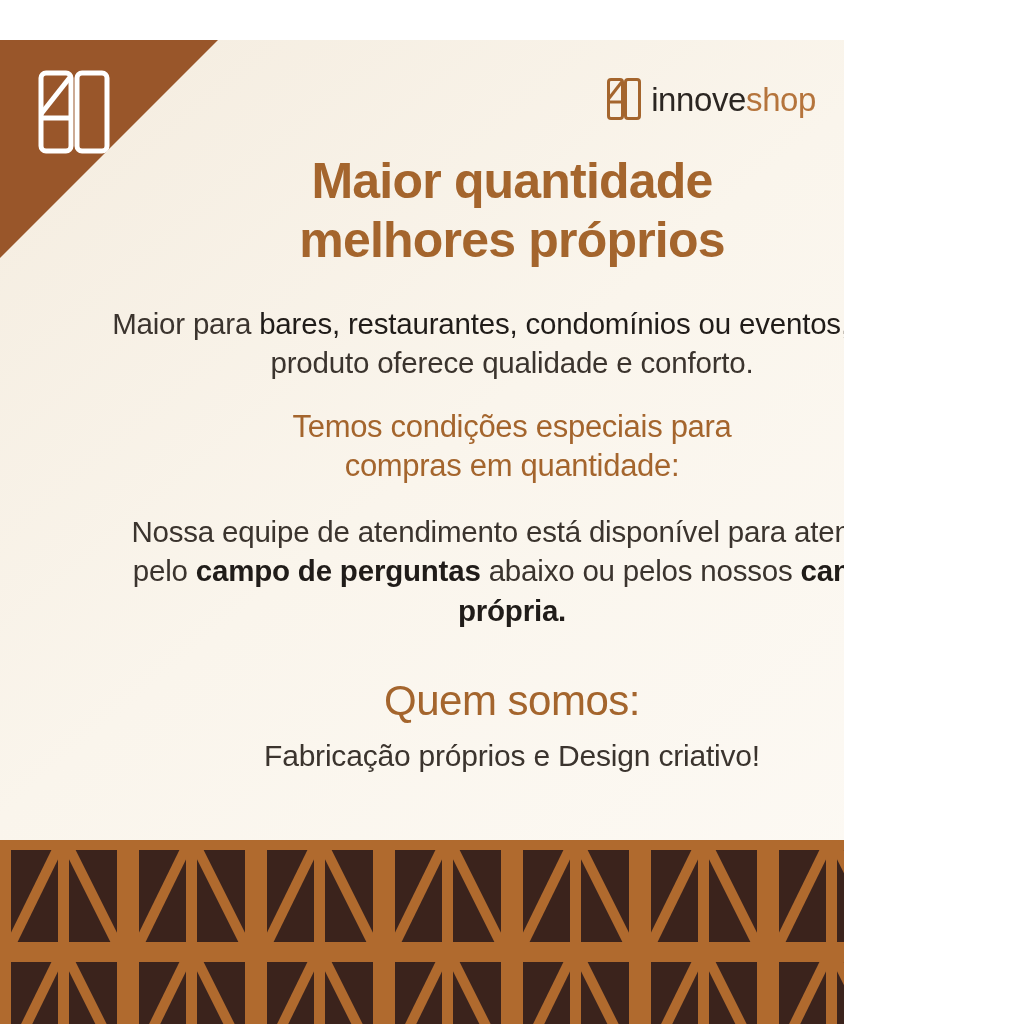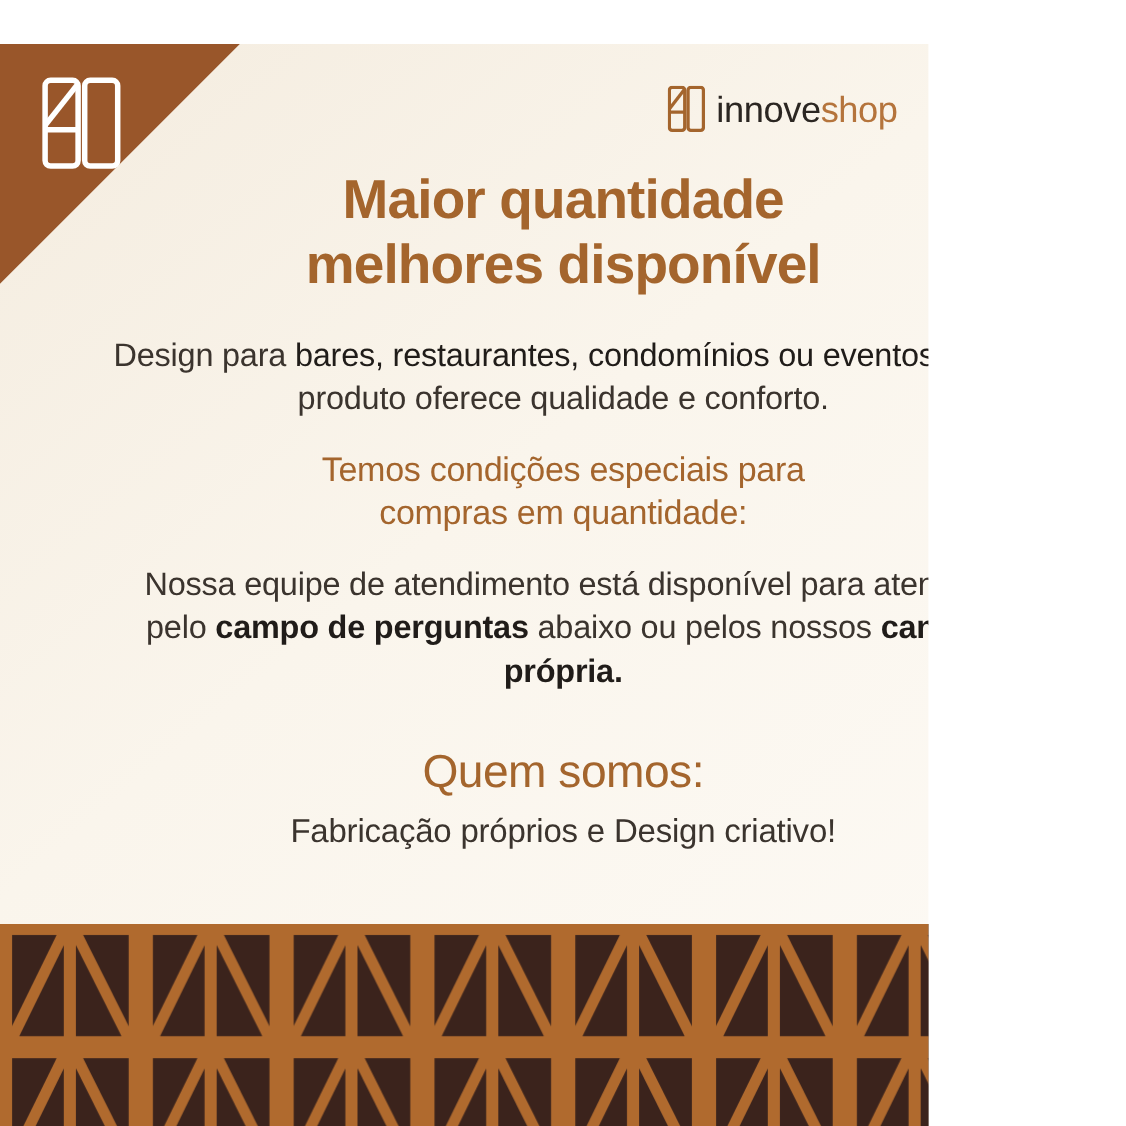--- a/index.html
+++ b/index.html
@@ -163,24 +163,24 @@
     </span>
     <span class="brand-text">
       <span class="b1">innove</span><span class="b2">shop</span>
     </span>
   </div>
 
   <div class="content">
 
     <h1 class="headline">
       <span>Maior quantidade</span>
-      <span class="l2">melhores disponível</span>
+      <span class="l2">melhores próprios</span>
     </h1>
 
-    <p class="para"><span>Design para </span><b>bares, restaurantes, condomínios ou eventos</b><span>, este produto oferece qualidade e conforto.</span></p>
+    <p class="para"><span>Maior para </span><b>bares, restaurantes, condomínios ou eventos</b><span>, este produto oferece qualidade e conforto.</span></p>
 
     <h2 class="subhead">
       <span>Temos condições especiais para</span><br>
       <span>compras em quantidade:</span>
     </h2>
 
     <p class="para2"><span>Nossa equipe de atendimento está disponível para atender pelo </span><b>campo de perguntas</b><span> abaixo ou pelos nossos </span><b>canais própria.</b></p>
 
     <h2 class="who">Quem somos:</h2>
     <p class="who-sub">Fabricação próprios e Design criativo!</p>

